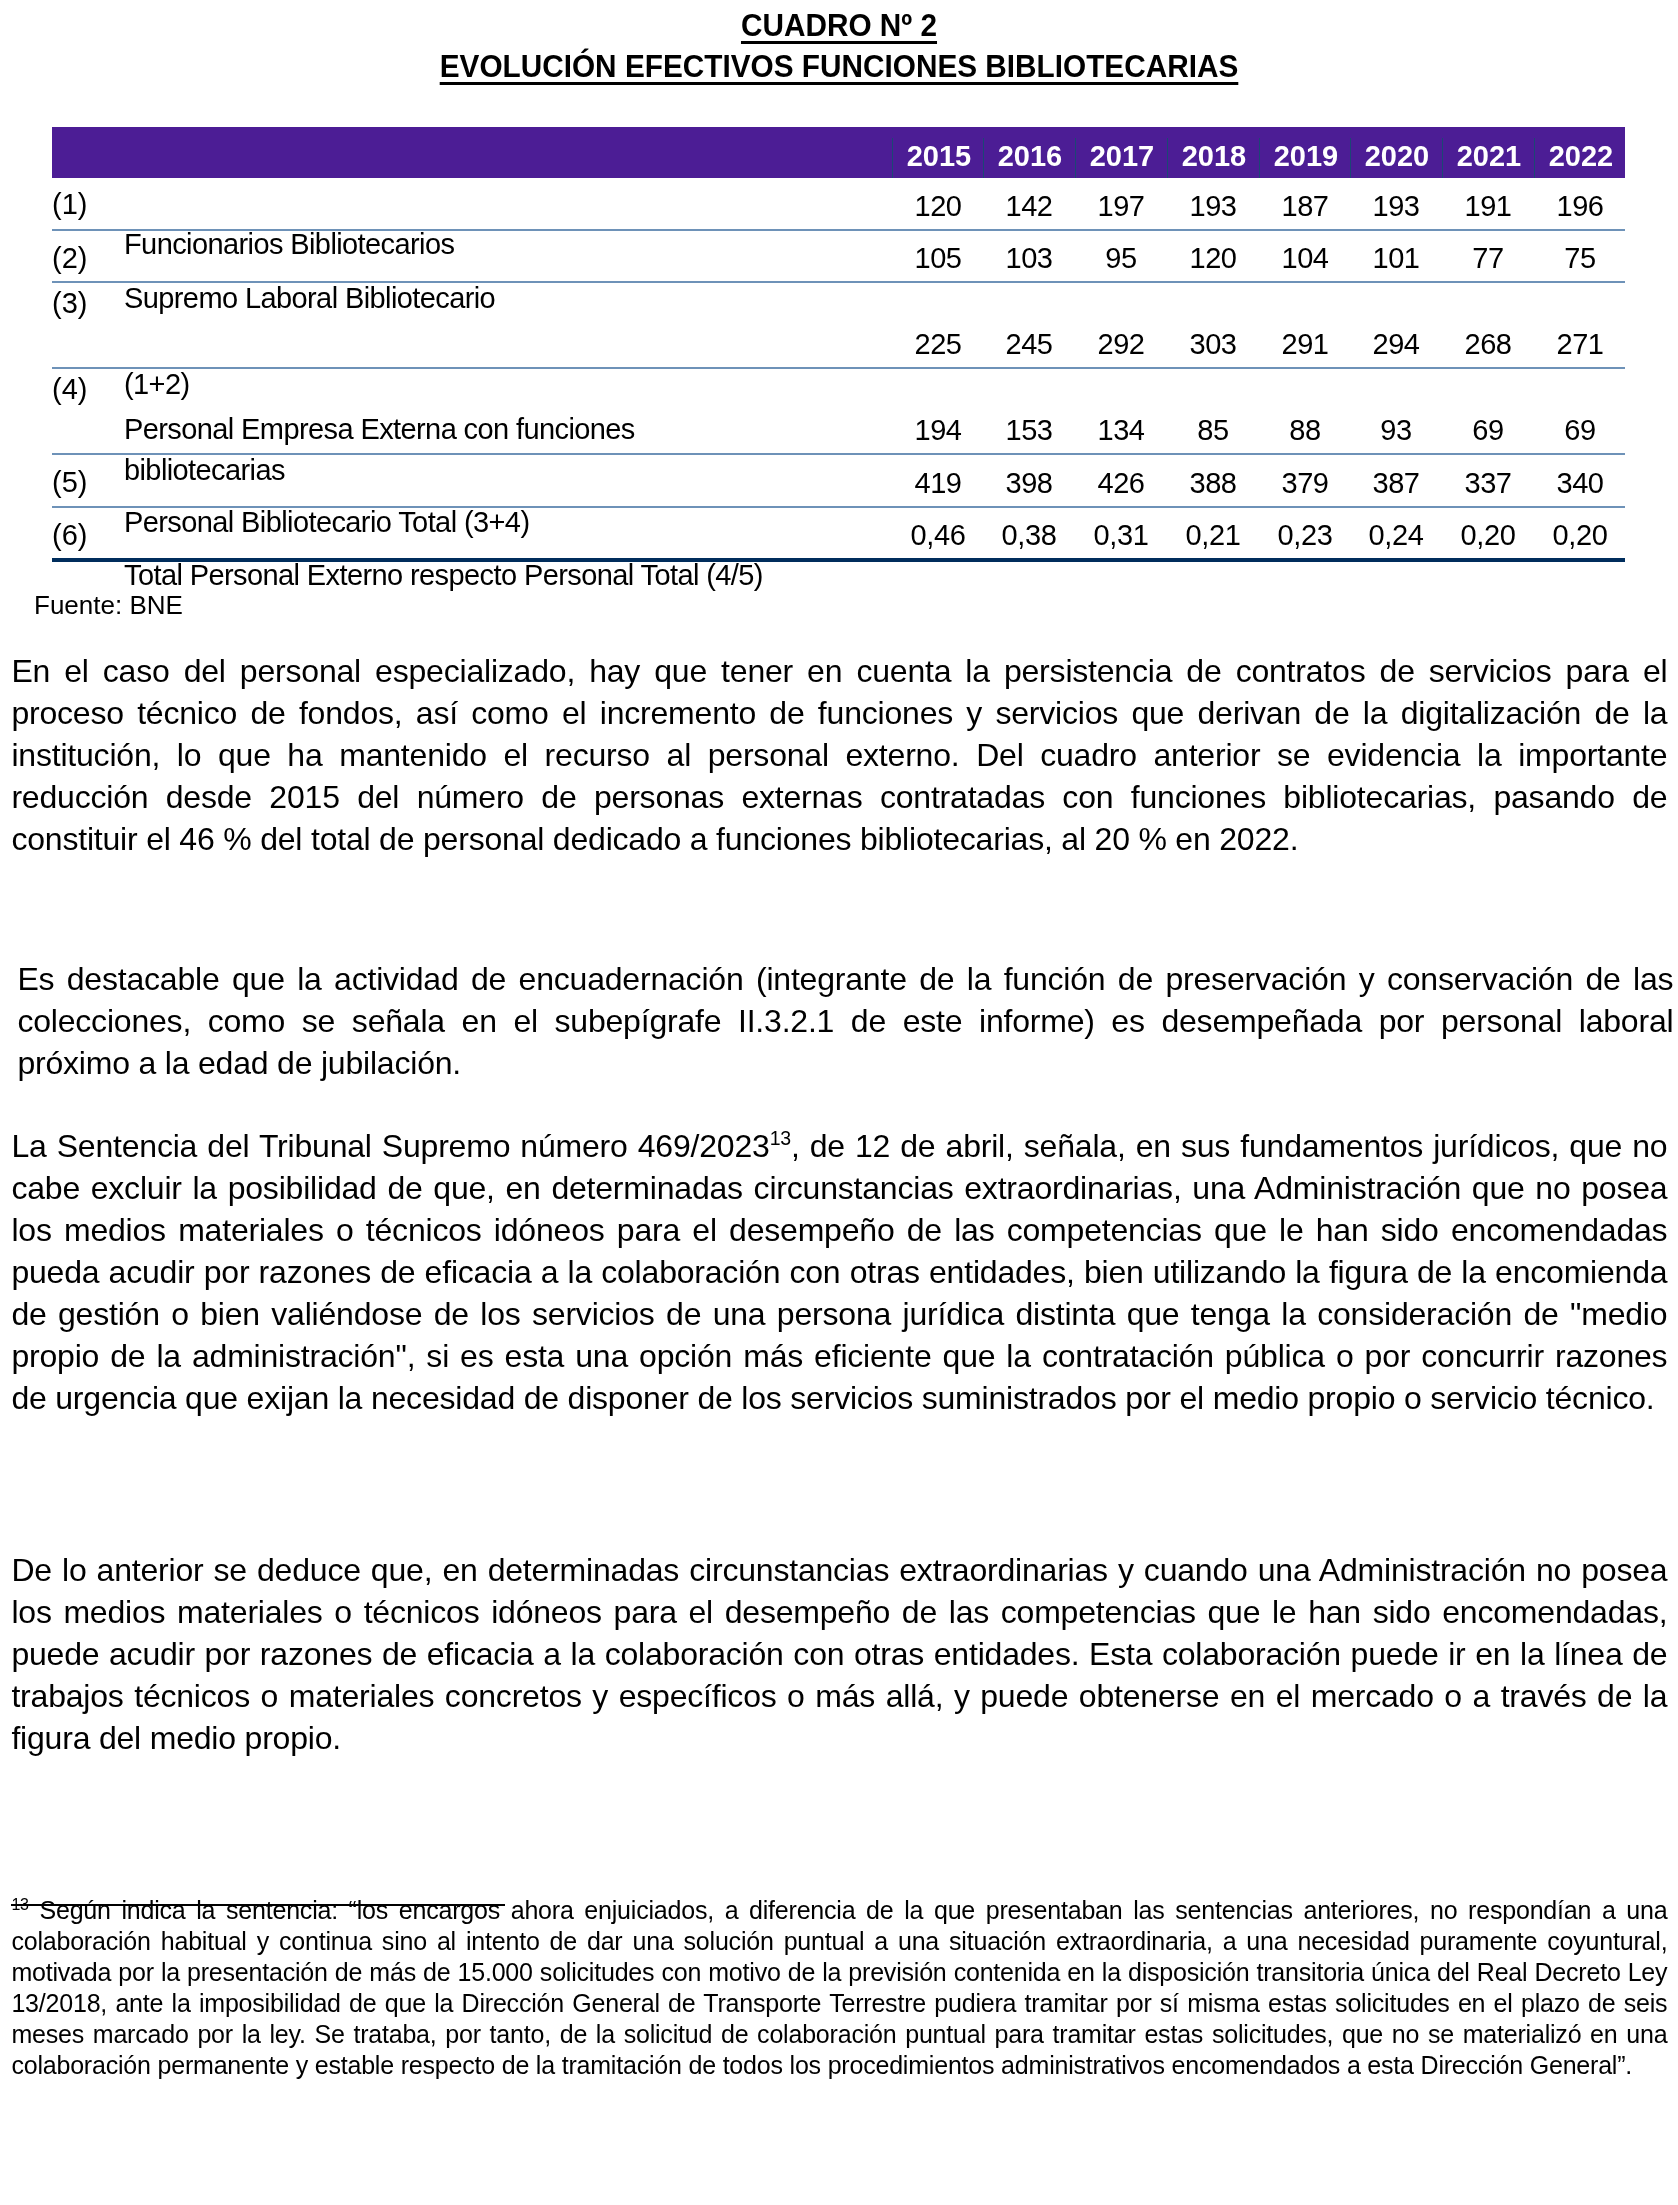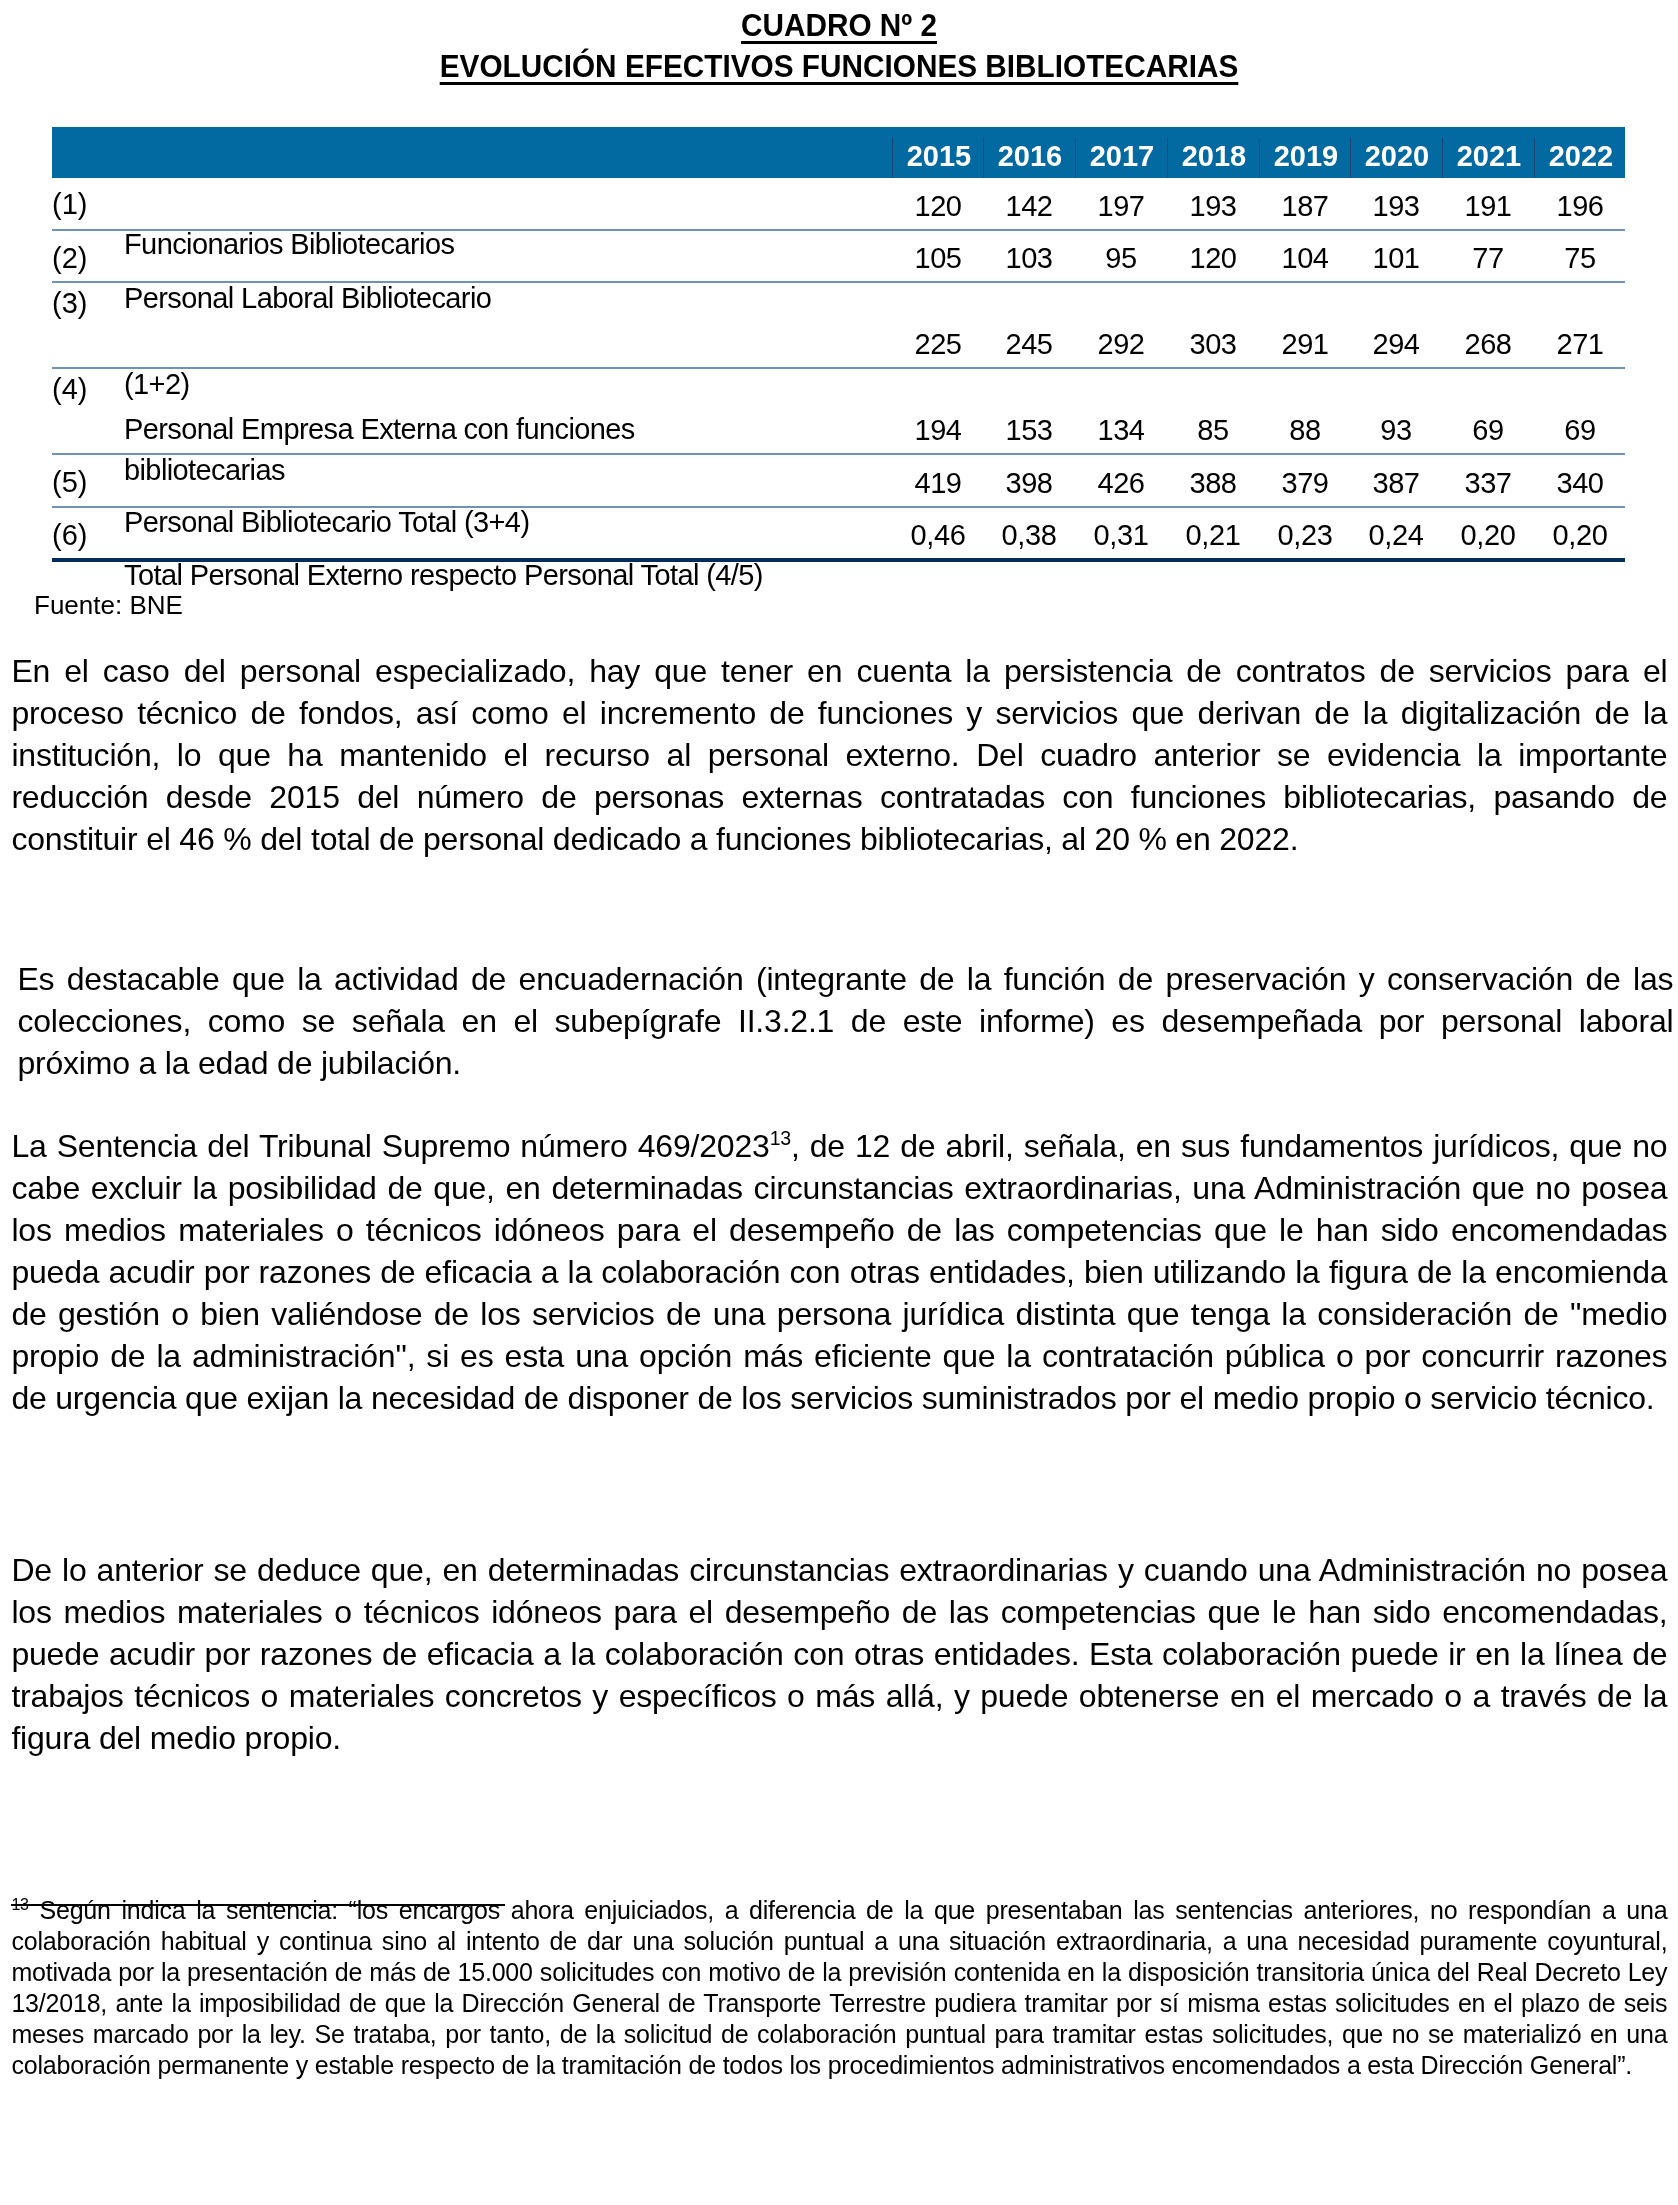--- a/index.html
+++ b/index.html
@@ -9,21 +9,21 @@
   }
   .title-block { position: absolute; left: 0; top: 4.9px; width: 1678px; text-align: center; }
   .title-line {
     font-weight: bold; font-size: 32px; line-height: 41px;
     text-decoration: underline; text-decoration-thickness: 3.2px; text-underline-offset: 4.9px;
     transform: scaleX(0.93); display: block;
   }
   
   .tbl { position: absolute; left: 52px; top: 127px; width: 1573px; }
   .tbl-head {
-    height: 51px; background: #0369a1; position: relative;
+    height: 51px; background: #4c1d95; position: relative;
   }
   .tbl-head .yr {
     position: absolute; top: 11.4px; width: 92px; text-align: center;
     color: #fff; font-weight: bold; font-size: 29px; line-height: 37px;
     border-left: 0.8px solid #1c4775; height: 40px;
   }
   .row { position: relative; border-bottom: 2.4px solid #6e92b8; }
   .row.last { border-bottom: 4.9px solid #002d5c; }
   .row .num {
     position: absolute; left: 0; font-size: 29px; line-height: 41px;
@@ -80,21 +80,21 @@
     <span class="val" style="left:1023px">197</span>
     <span class="val" style="left:1115px">193</span>
     <span class="val" style="left:1207px">187</span>
     <span class="val" style="left:1298px">193</span>
     <span class="val" style="left:1390px">191</span>
     <span class="val" style="left:1482px">196</span>
   </div>
 
   <div class="row" style="height:50px">
     <span class="num" style="top:6.5px">(2)</span>
-    <span class="lbl" style="top:6.5px">Personal Laboral Bibliotecario</span>
+    <span class="lbl" style="top:6.5px">Supremo Laboral Bibliotecario</span>
     <span class="val" style="left:840px">105</span>
     <span class="val" style="left:931px">103</span>
     <span class="val" style="left:1023px">95</span>
     <span class="val" style="left:1115px">120</span>
     <span class="val" style="left:1207px">104</span>
     <span class="val" style="left:1298px">101</span>
     <span class="val" style="left:1390px">77</span>
     <span class="val" style="left:1482px">75</span>
   </div>
 

